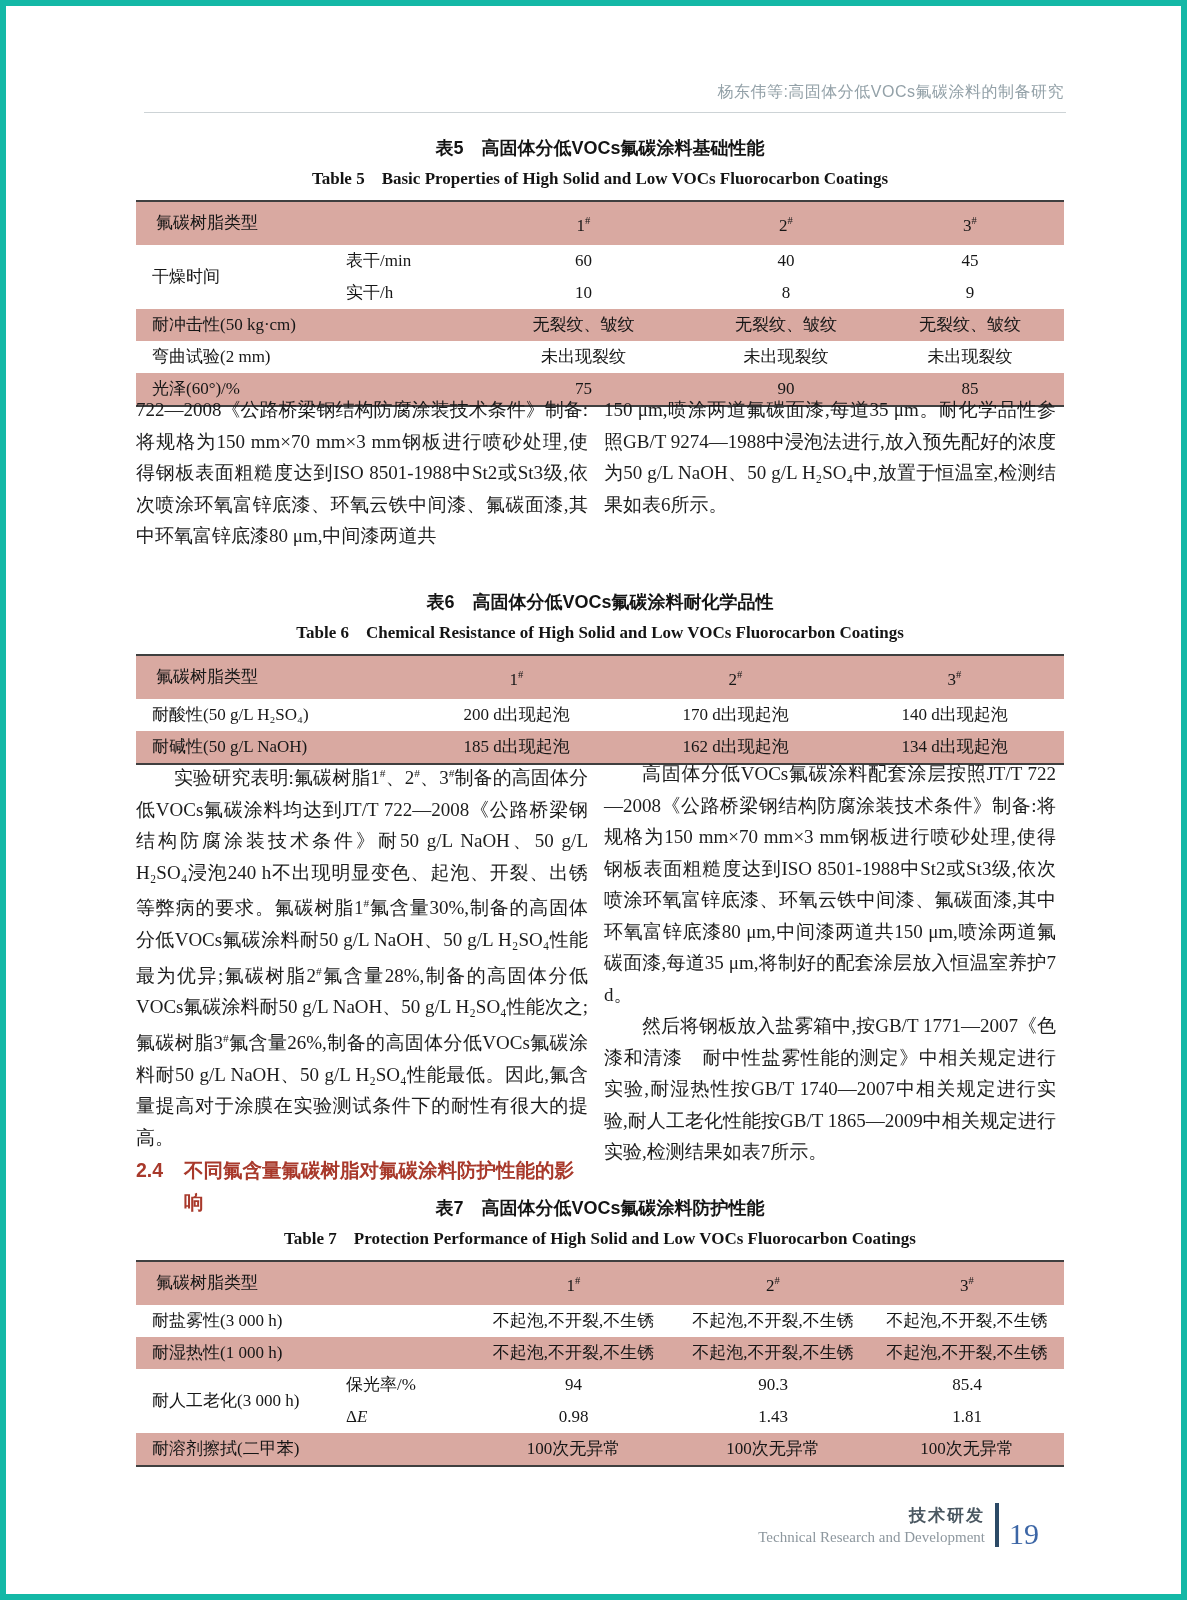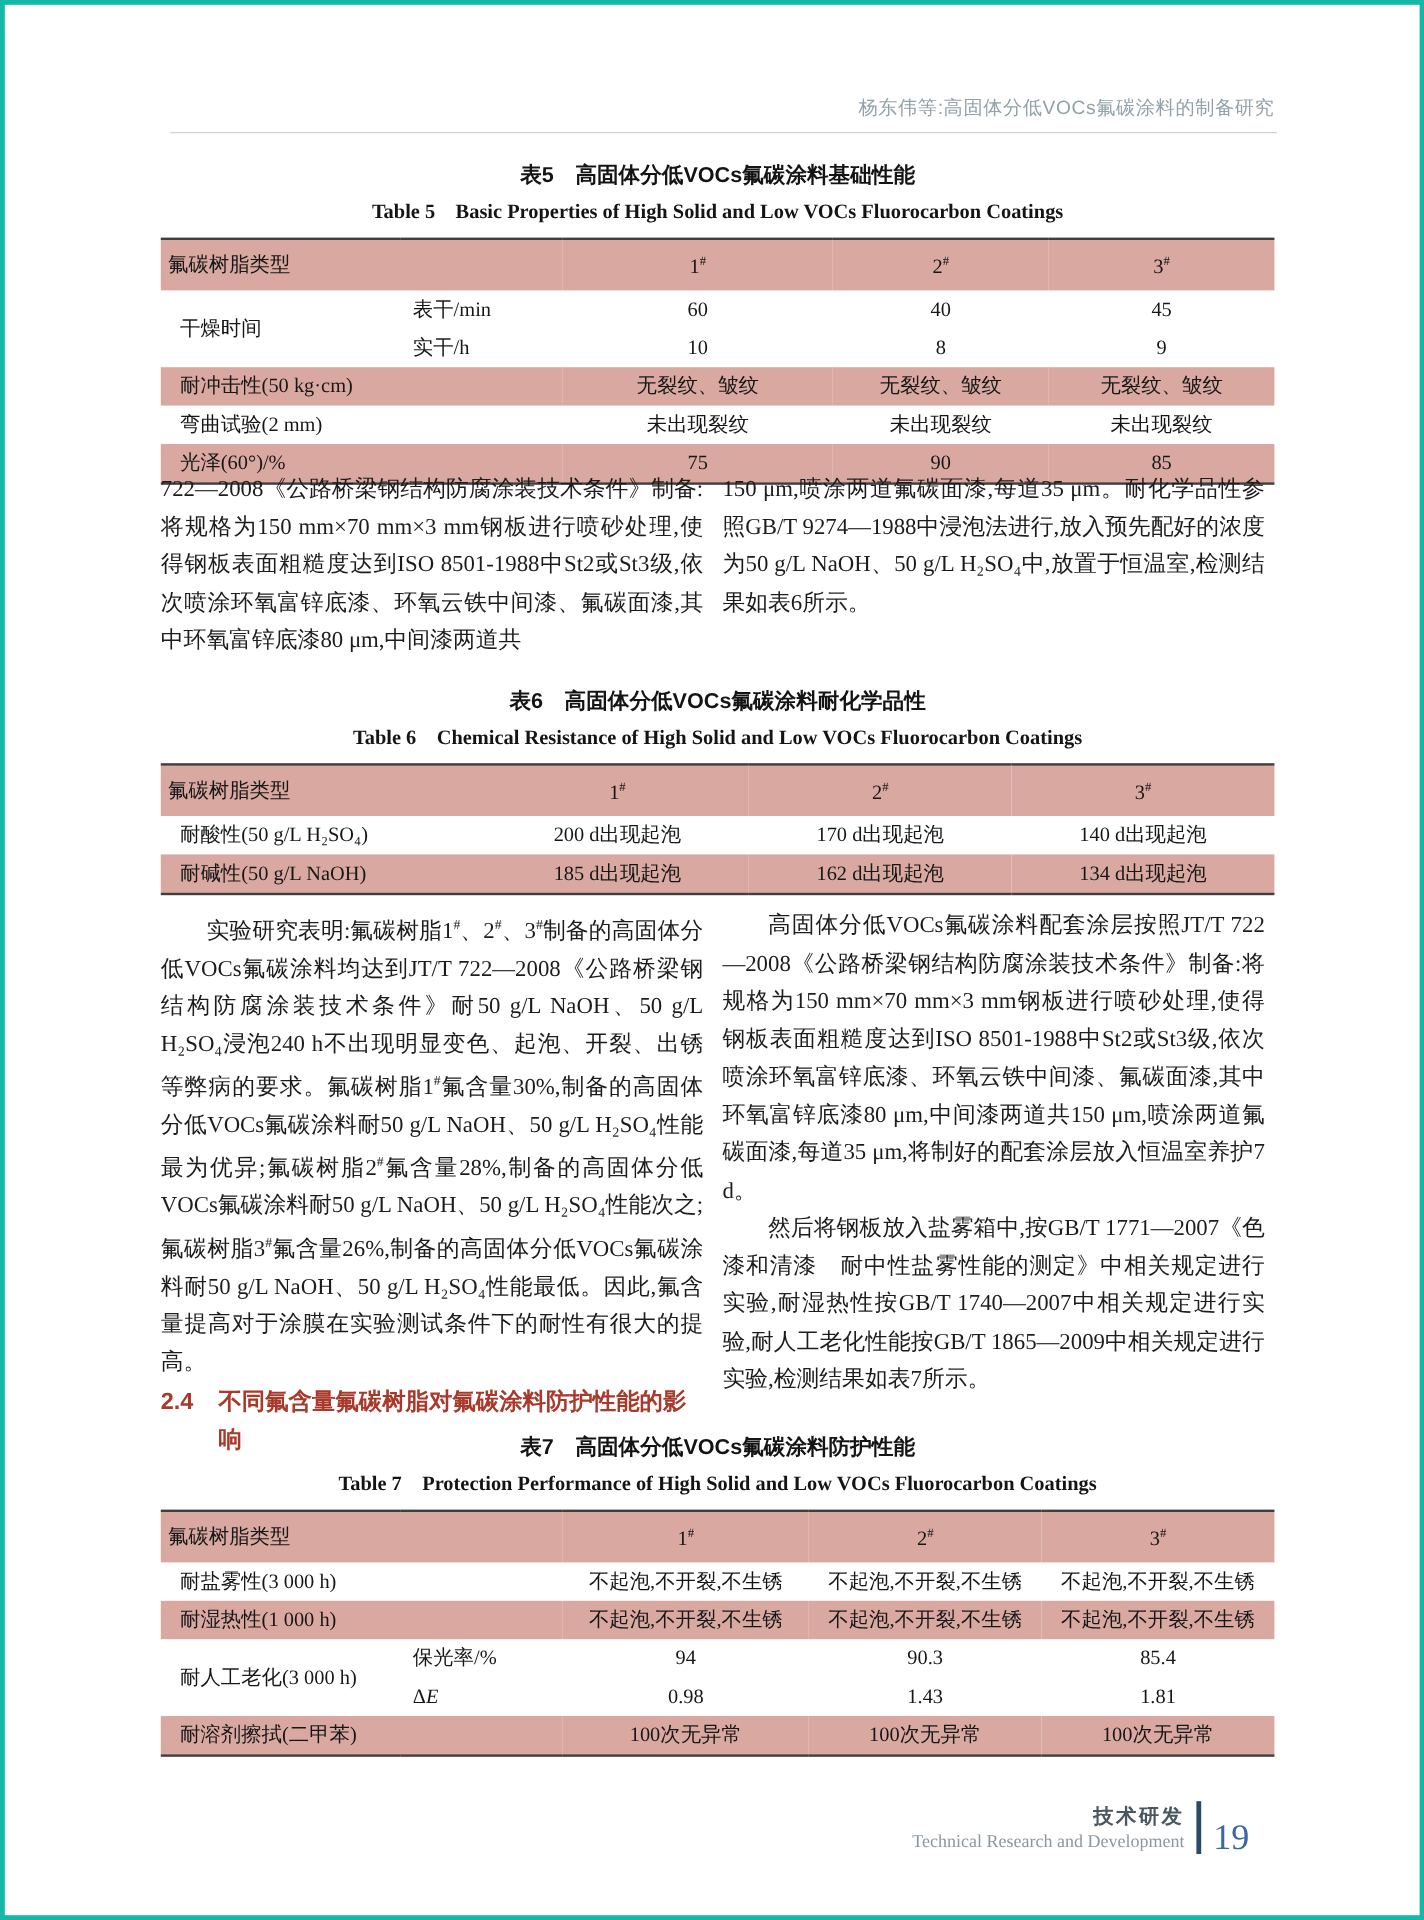--- a/index.html
+++ b/index.html
@@ -8,21 +8,21 @@
     --page-num-blue:#3c66a6;
     --footer-bar:#2c4a66;
     --running-head:#93a1a8;
     --table-border:#3f3f3f;
   }
   html,body{margin:0;padding:0;background:#ffffff;}
   .page{
     position:relative;
     width:1187px;height:1600px;
     background:#fff;
-    border:4px solid #14b8a6;
+    border:6px solid #14b8a6;
     box-sizing:border-box;
     font-family:"Liberation Serif","DejaVu Serif",serif;
     color:#1c1c1c;
     overflow:hidden;
   }
   
   .running-head{
     position:absolute;top:76px;left:130px;width:928px;
     text-align:right;font-size:16px;color:var(--running-head);
     font-family:"Liberation Sans","DejaVu Sans",sans-serif;
@@ -43,21 +43,21 @@
     font-weight:bold;font-size:17px;color:#141414;margin-top:7px;
   }
   table.dtable{
     border-collapse:collapse;width:928px;margin-top:10px;
     border-top:2px solid var(--table-border);
     border-bottom:2px solid var(--table-border);
     font-size:17px;color:#161616;
   }
   .dtable td{padding:6px 6px;line-height:20px;}
   .dtable tr.pink td{background:var(--row-pink);}
-  .dtable tr.hdr td{padding:9px 6px;}
+  .dtable tr.hdr td{padding:9px 20px;}
   .dtable td.lbl{text-align:left;padding-left:16px;}
   .dtable td.lbl2{text-align:left;padding-left:10px;}
   .dtable td.ctr{text-align:center;}
   .dtable sup{font-size:.62em;}
   .dtable i{font-family:"Liberation Serif","DejaVu Serif",serif;}
   
   .text-block{position:absolute;left:130px;width:928px;}
   .twocol{display:flex;gap:16px;}
   .col{width:452px;}
   .col p{
@@ -158,21 +158,21 @@
     <div class="twocol">
       <div class="col">
         <p>722—2008《公路桥梁钢结构防腐涂装技术条件》制备:将规格为150 mm×70 mm×3 mm钢板进行喷砂处理,使得钢板表面粗糙度达到ISO 8501-1988中St2或St3级,依次喷涂环氧富锌底漆、环氧云铁中间漆、氟碳面漆,其中环氧富锌底漆80 μm,中间漆两道共</p>
       </div>
       <div class="col">
         <p>150 μm,喷涂两道氟碳面漆,每道35 μm。耐化学品性参照GB/T 9274—1988中浸泡法进行,放入预先配好的浓度为50 g/L NaOH、50 g/L H₂SO₄中,放置于恒温室,检测结果如表6所示。</p>
       </div>
     </div>
   </div>
 
-  <div class="tbl-block" style="top:568px;">
+  <div class="tbl-block" style="top:584px;">
     <div class="tbl-title-cn">表6　高固体分低VOCs氟碳涂料耐化学品性</div>
     <div class="tbl-title-en">Table 6　Chemical Resistance of High Solid and Low VOCs Fluorocarbon Coatings</div>
     <table class="dtable">
       <colgroup>
           <col style="width:271px">
           <col style="width:219px">
           <col style="width:219px">
           <col style="width:219px">
         </colgroup>
       <tbody>

